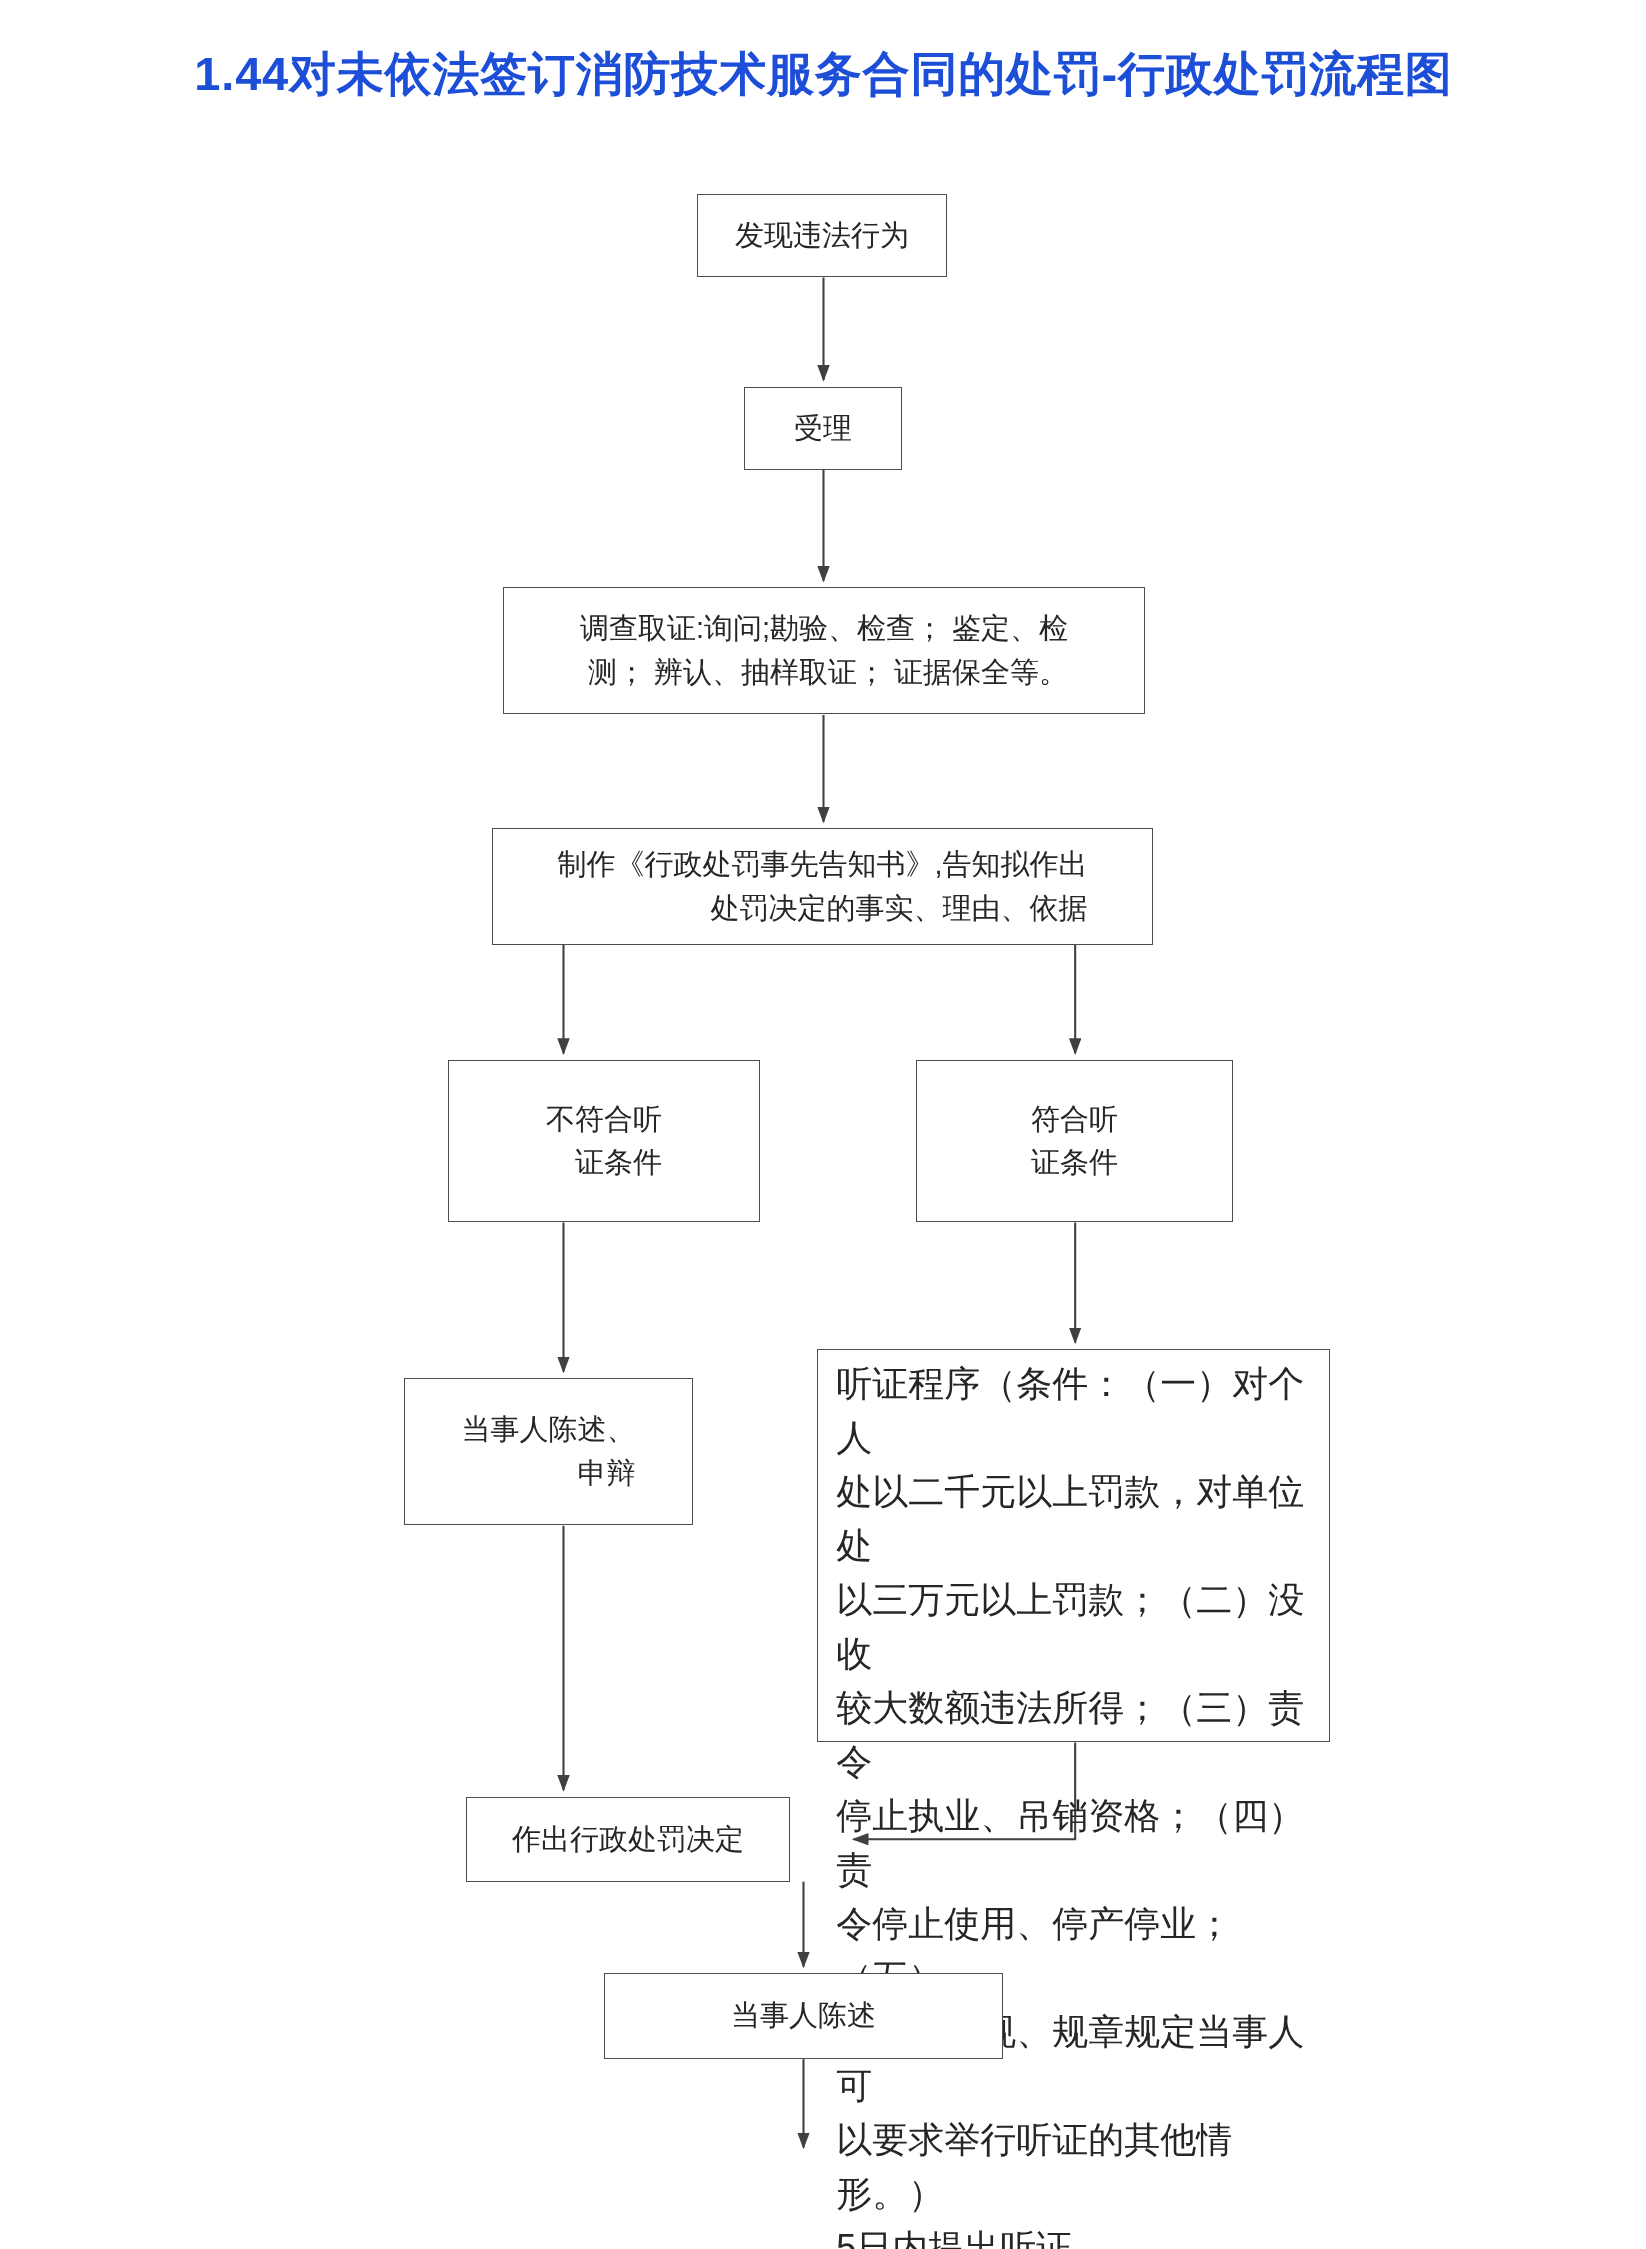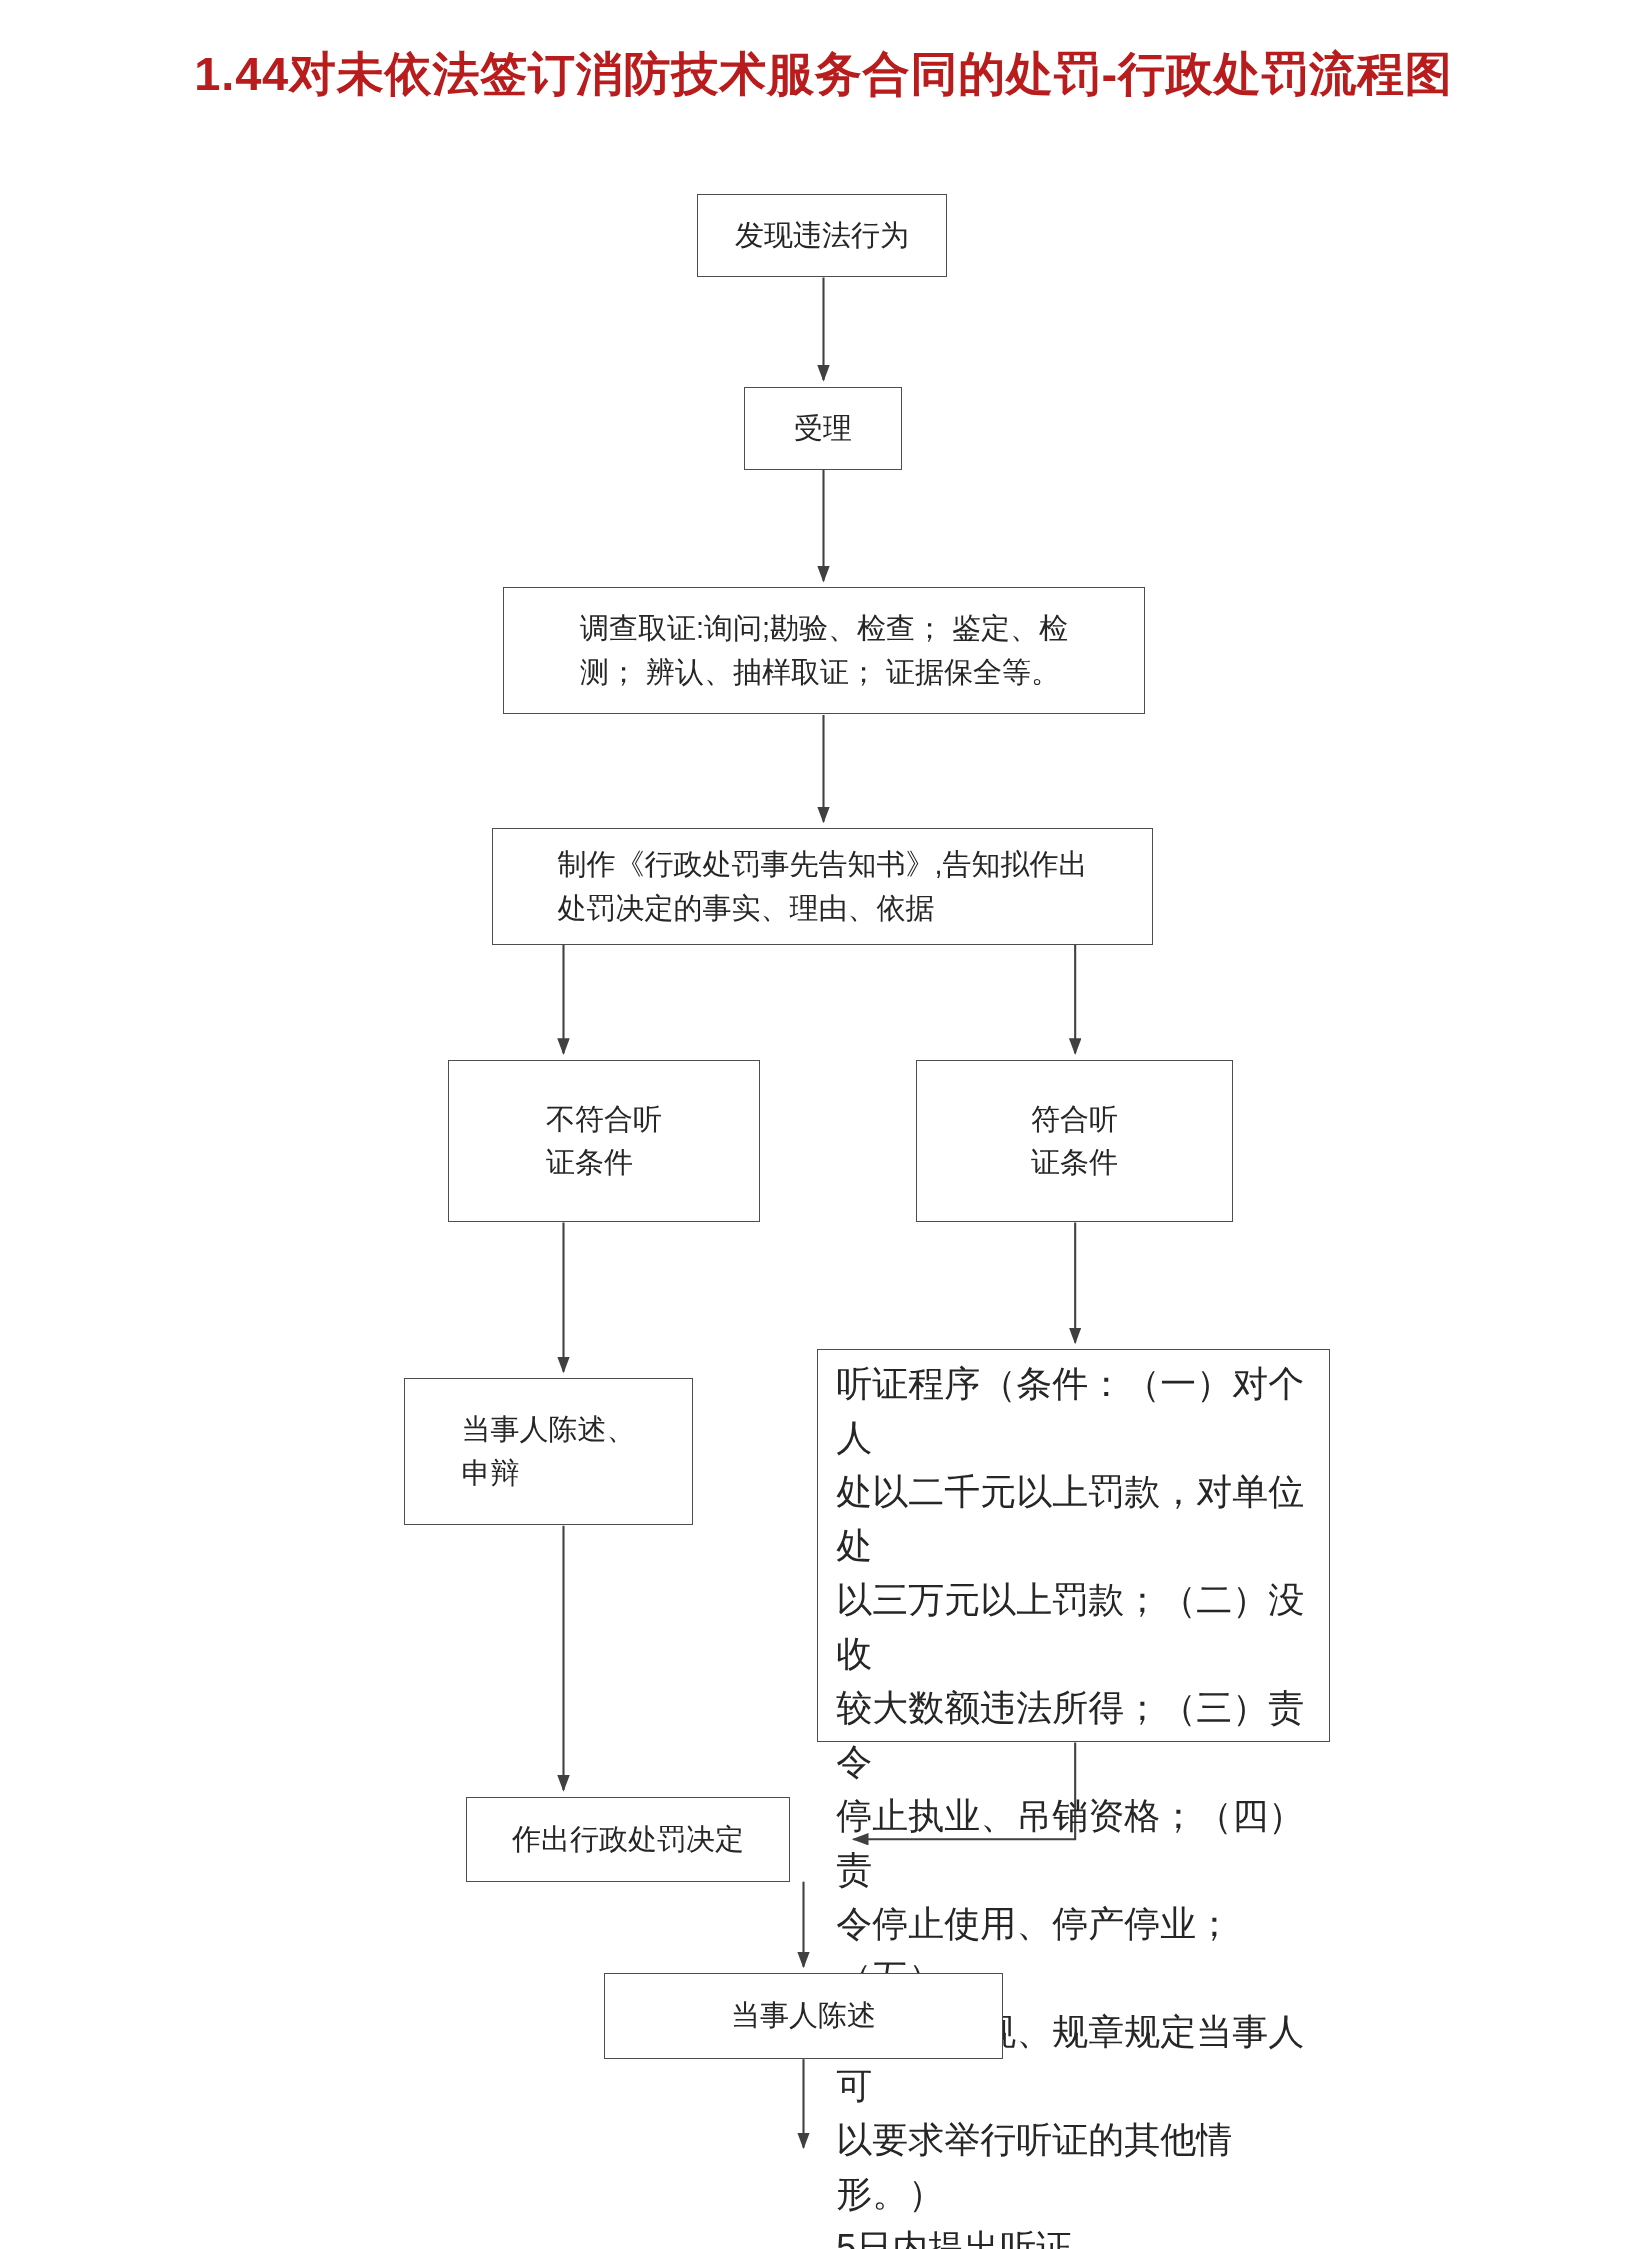--- a/index.html
+++ b/index.html
@@ -17,21 +17,21 @@
   }
   .title {
     position: absolute;
     left: 0;
     top: 43px;
     width: 100%;
     margin: 0;
     text-align: center;
     font-size: 47px;
     font-weight: bold;
-    color: #b91c1c;
+    color: #1d4ed8;
     letter-spacing: 0.8px;
   }
   .arrows {
     position: absolute;
     left: 0;
     top: 0;
     width: 1647px;
     height: 2250px;
   }
   .arrows line, .arrows polyline {
@@ -43,21 +43,21 @@
     position: absolute;
     box-sizing: border-box;
     border: 1.7px solid #4d4d4d;
     background: #ffffff;
     color: #262626;
     font-size: 29px;
     line-height: 1.5;
     display: flex;
     align-items: center;
     justify-content: center;
-    text-align: left;
+    text-align: right;
     white-space: pre-line;
     padding: 3.3px 8.3px;
   }
   .node.left-align {
     align-items: flex-start;
     justify-content: flex-start;
     text-align: left;
     padding: 6.7px 18.3px;
     font-size: 36px;
     line-height: 1.5;

